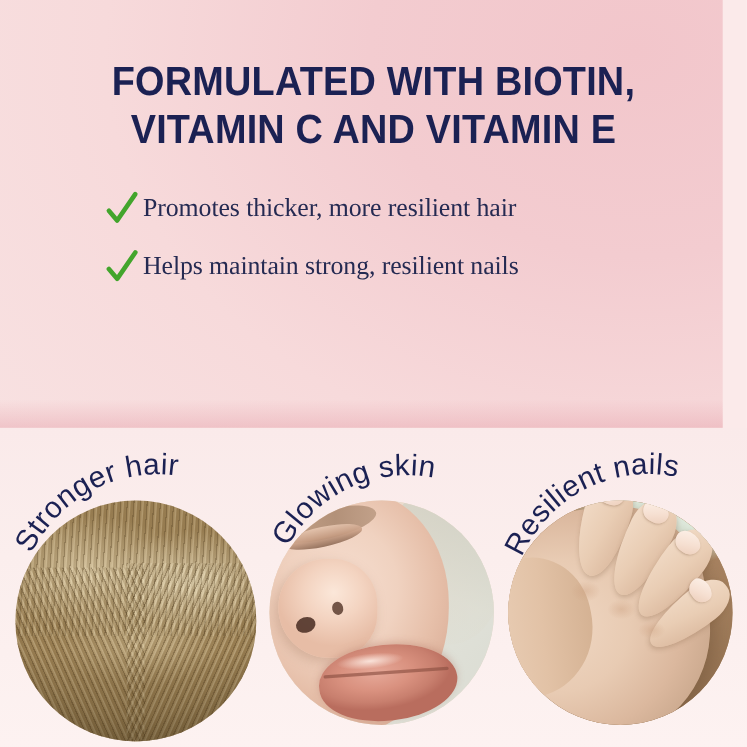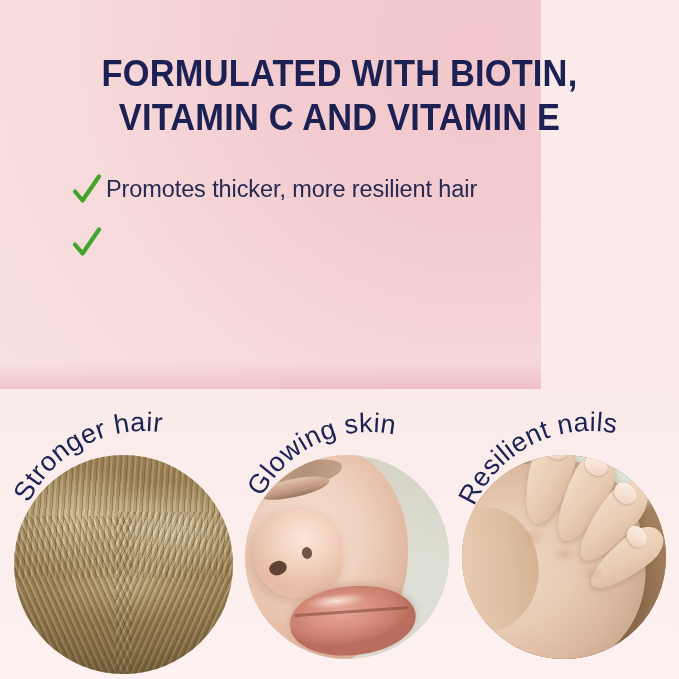--- a/index.html
+++ b/index.html
@@ -14,21 +14,21 @@
     height: 679px;
     overflow: hidden;
     font-family: "Liberation Sans", sans-serif;
     background: #fbeaea;
   }
 
   
   .top-panel {
     position: absolute;
     left: 0; top: 0;
-    width: 541px;
+    width: 657px;
     height: 389px;
     background:
       radial-gradient(115% 150% at 88% 12%, #f2c6cb 0%, #f3ccd0 32%, #f7dadb 64%, #f8e2e2 100%);
   }
   .top-panel::after {
     content: "";
     position: absolute;
     left: 0; right: 0; bottom: 0;
     height: 26px;
     background: linear-gradient(to bottom, rgba(238,184,190,0), rgba(233,172,180,0.55));
@@ -48,23 +48,24 @@
     letter-spacing: 0.2px;
     transform: scaleX(0.93);
     transform-origin: 50% 0;
     white-space: nowrap;
   }
   .headline .hl-line { display: block; }
 
   
   .bullets {
     position: absolute;
-    left: 72px;
+    left: 96px;
     top: 172px;
     width: 540px;
+    font-family: Liberation Serif, serif;
   }
   .bullet-row {
     display: flex;
     align-items: flex-start;
     margin-bottom: 18px;
   }
   .bullet-row:last-child { margin-bottom: 0; }
 
   .check-icon {
     flex: 0 0 auto;
@@ -385,20 +386,23 @@
         <span class="bullet-text">
           <span class="b-line">Promotes thicker, more resilient hair</span>
         </span>
       </div>
 
       <div class="bullet-row">
         <span class="check-icon">
           <svg viewBox="0 0 30 34" aria-hidden="true">
             <path d="M3 18.5 L10.5 27.5 L27 3.5" fill="none" stroke="#43a52c" stroke-width="4.2" stroke-linecap="round" stroke-linejoin="round"></path>
           </svg>
+        </span>
+        <span class="bullet-text">
+          <span class="b-line">Helps maintain strong, resilient nails</span>
         </span>
       </div>
 
 
     </div>
   </div>
 
   <div class="bottom-panel">
 
     <div class="circle" id="circle-hair">

